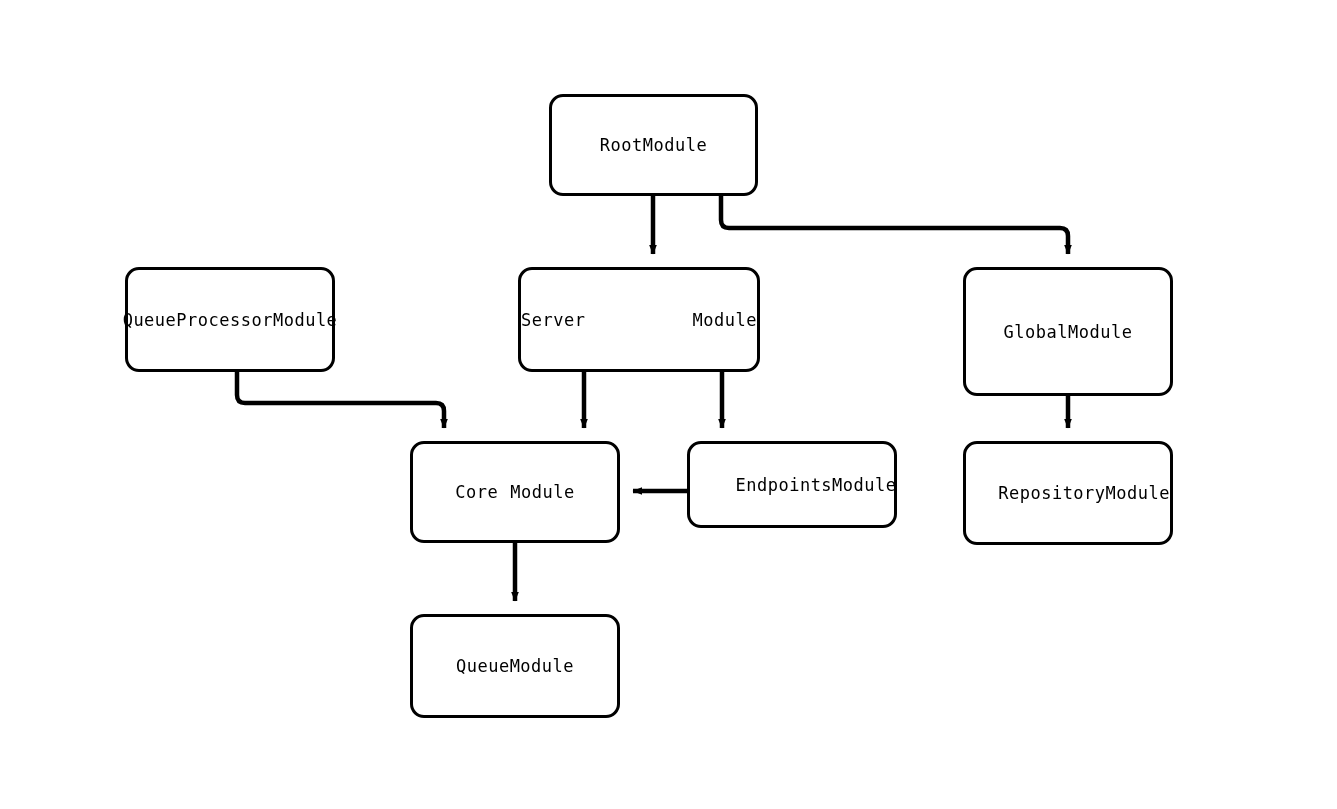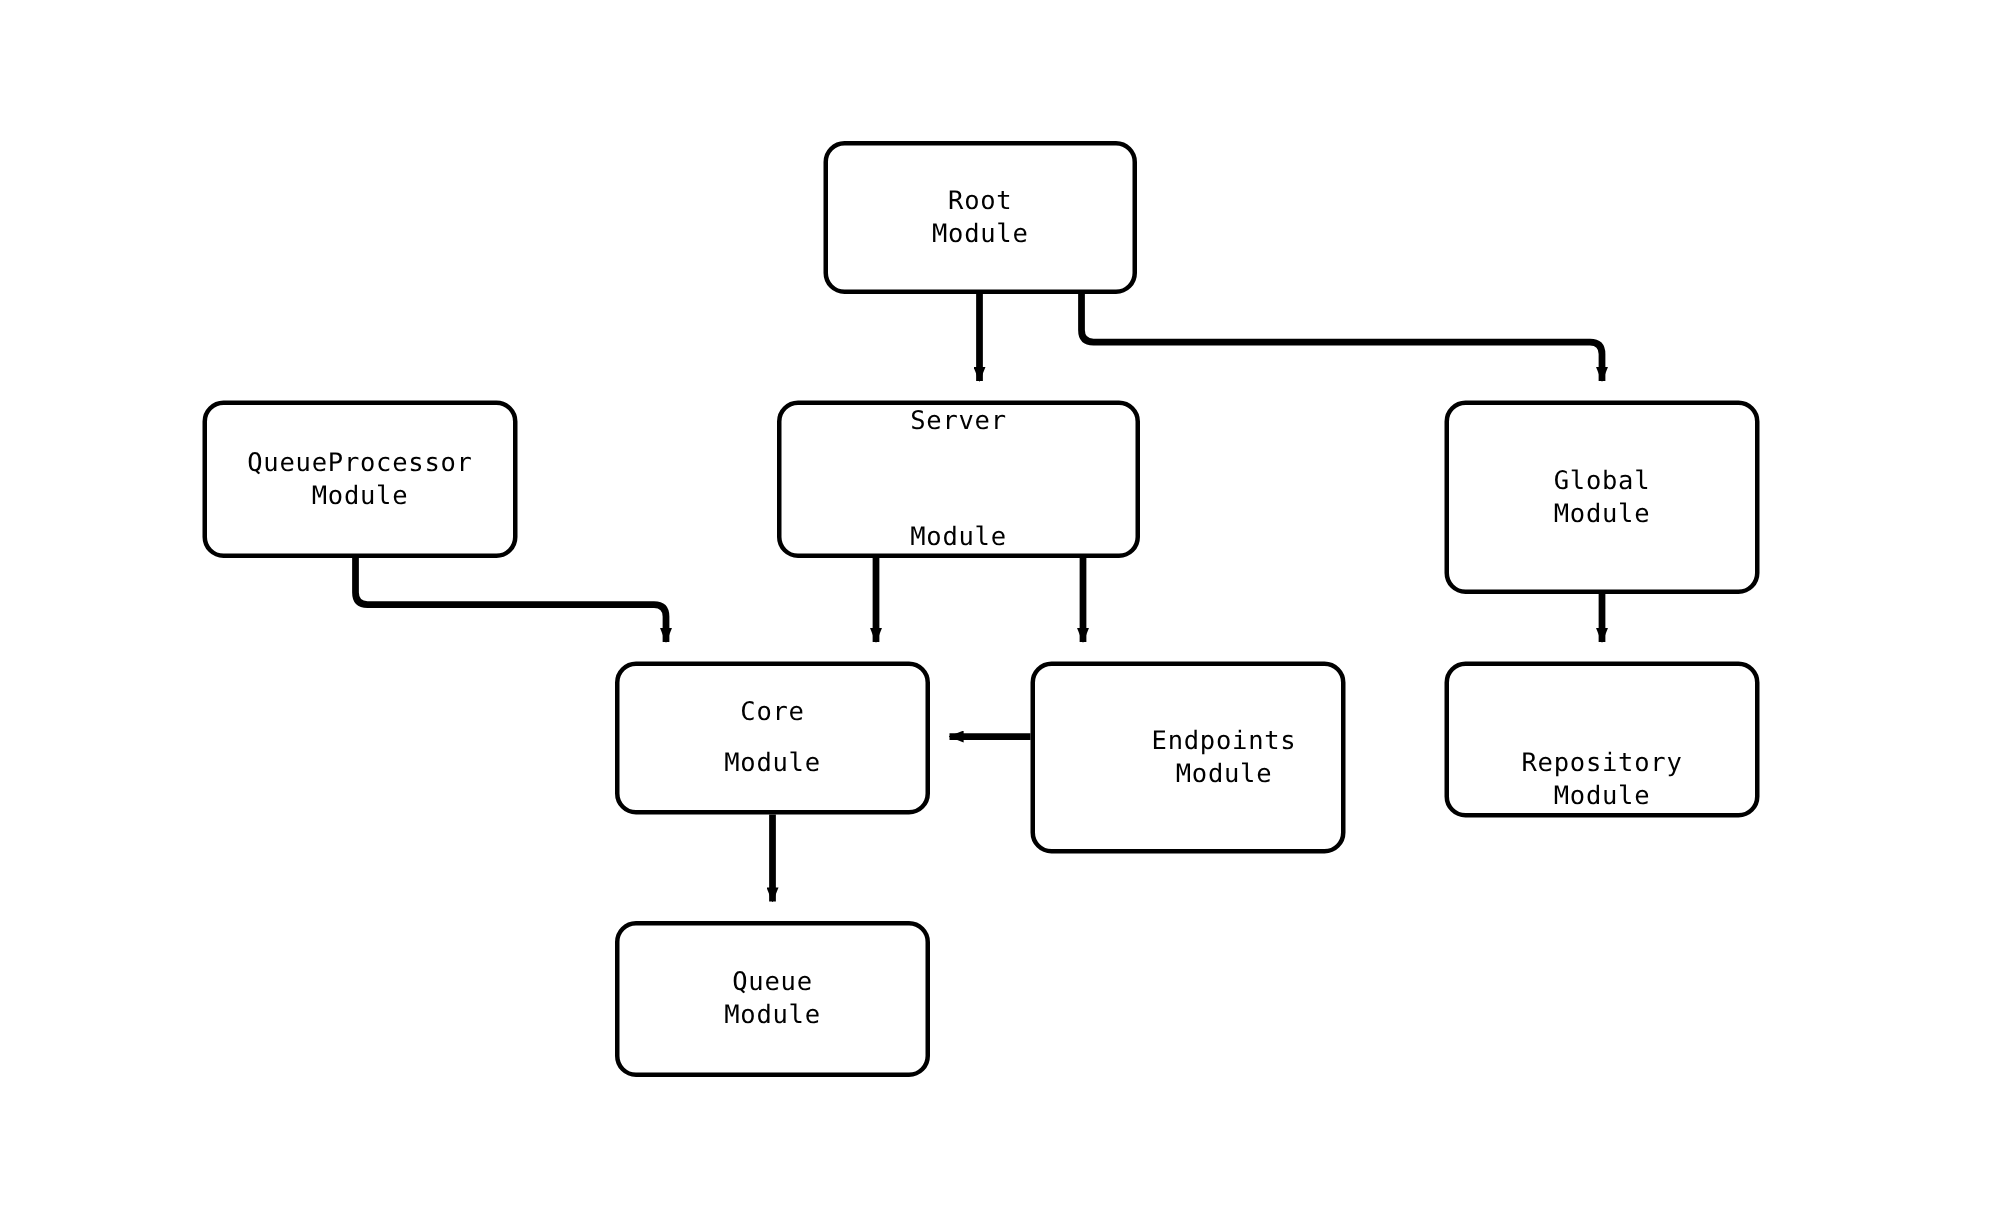--- a/index.html
+++ b/index.html
@@ -26,21 +26,21 @@
     height: 809px;
     pointer-events: none;
   }
   .node {
     position: absolute;
     box-sizing: border-box;
     background: #ffffff;
     border: 3px solid #000000;
     border-radius: 14px;
     display: flex;
-    flex-direction: column;
+    flex-direction: row;
     align-items: center;
     justify-content: center;
     z-index: 2;
   }
   .node-line {
     font-family: "DejaVu Sans Mono", monospace;
     font-size: 17px;
     line-height: 22px;
     color: #000000;
     white-space: pre;
@@ -91,41 +91,41 @@
     <g>
       <path d="M 1068,372 L 1068,428" stroke="#000000" stroke-width="4.5" fill="none" marker-end="url(#arrowhead)"></path>
     </g>
   </svg>
 
   <div class="node" style="left:549px; top:94px; width:209px; height:102px;">
     <div class="node-line">Root</div>
     <div class="node-line">Module</div>
   </div>
 
-  <div class="node" style="left:135px; top:267px; width:210px; height:105px;">
+  <div class="node" style="left:125px; top:267px; width:210px; height:105px;">
     <div class="node-line">QueueProcessor</div>
     <div class="node-line">Module</div>
   </div>
 
   <div class="node" style="left:518px; top:267px; width:242px; height:105px;justify-content:space-between;">
     <div class="node-line">Server</div>
     <div class="node-line">Module</div>
   </div>
 
   <div class="node" style="left:963px; top:267px; width:210px; height:129px;">
     <div class="node-line">Global</div>
     <div class="node-line">Module</div>
   </div>
 
   <div class="node" style="left:410px; top:441px; width:210px; height:102px;gap:12px;">
     <div class="node-line">Core</div>
     <div class="node-line">Module</div>
   </div>
 
-  <div class="node" style="left:687px; top:441px; width:210px; height:128px;padding-left:48px;">
+  <div class="node" style="left:687px; top:441px; width:210px; height:87px;padding-left:48px;">
     <div class="node-line">Endpoints</div>
     <div class="node-line">Module</div>
   </div>
 
   <div class="node" style="left:963px; top:441px; width:210px; height:104px;justify-content:flex-end;">
     <div class="node-line">Repository</div>
     <div class="node-line">Module</div>
   </div>
 
   <div class="node" style="left:410px; top:614px; width:210px; height:104px;">

